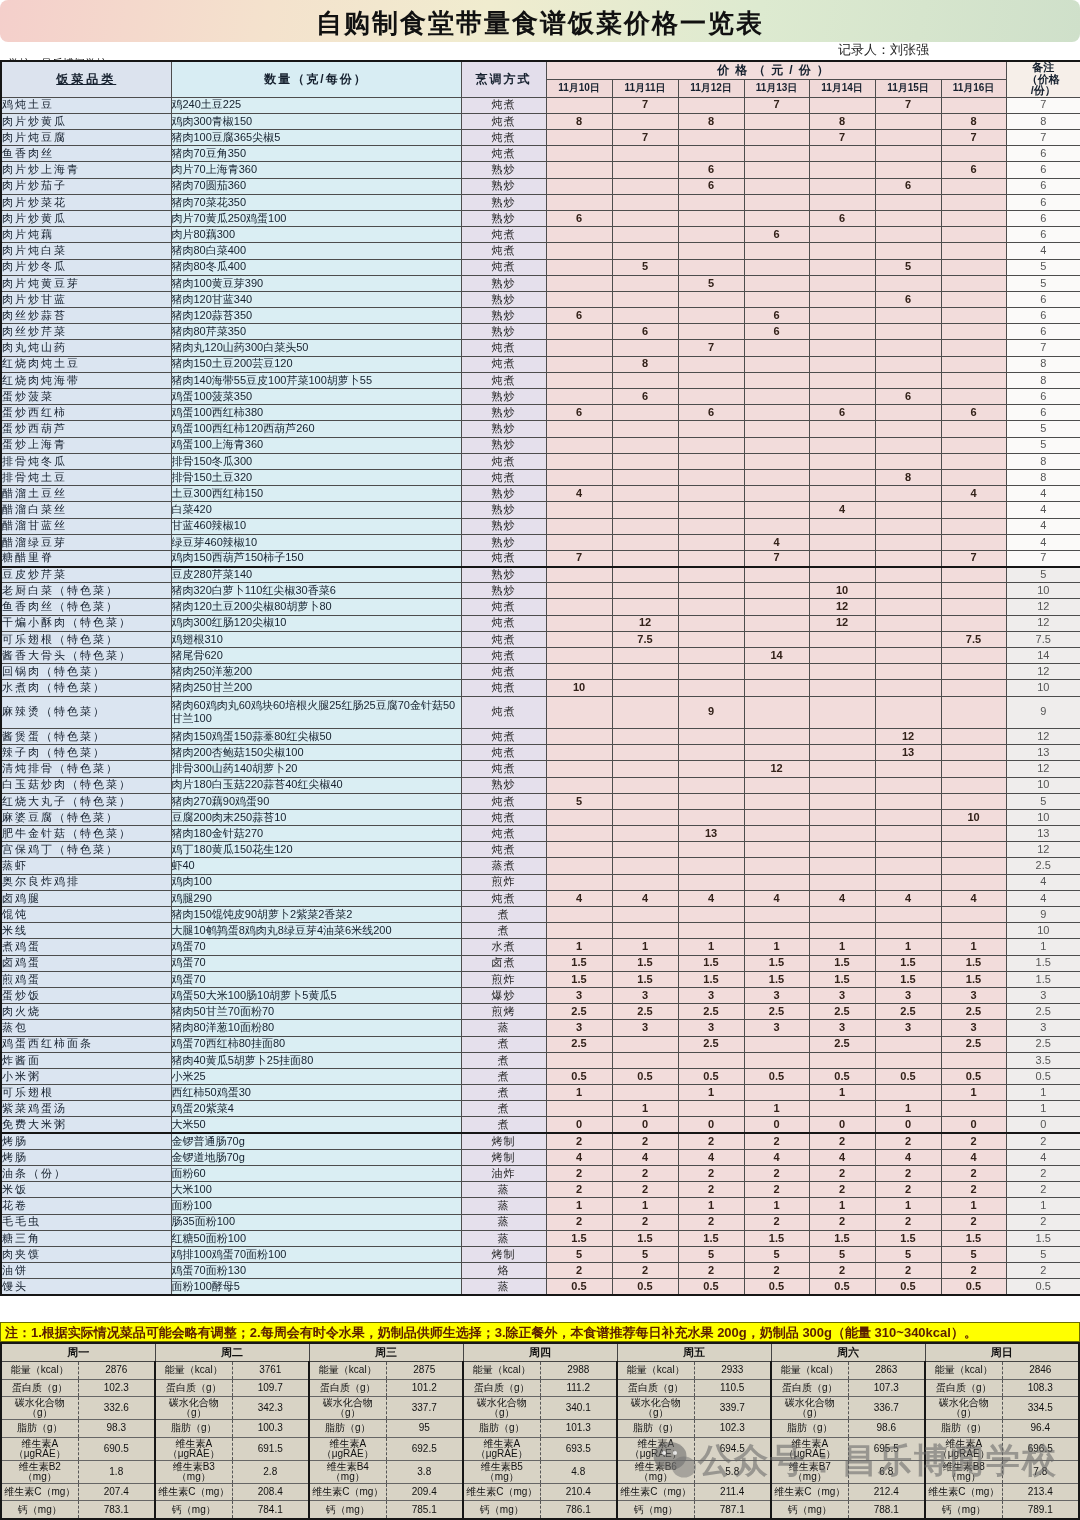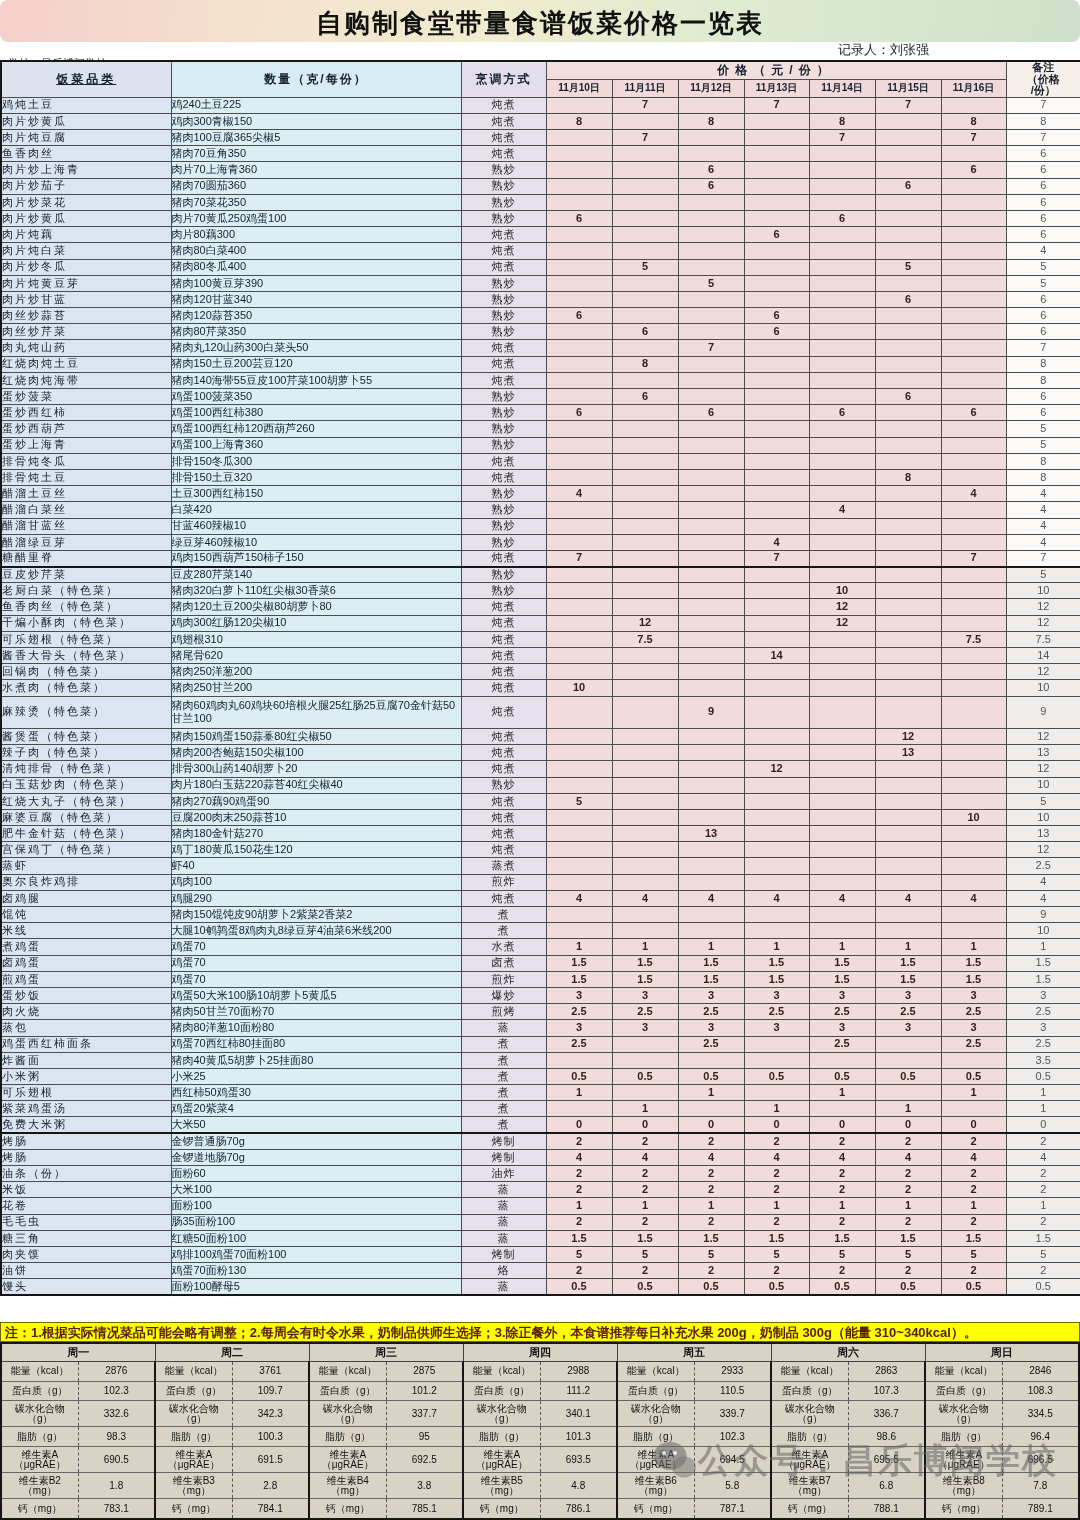--- a/index.html
+++ b/index.html
@@ -1152,20 +1152,36 @@
         <td class="nl">维生素B5（mg）</td>
         <td class="nv">4.8</td>
         <td class="nl">维生素B6（mg）</td>
         <td class="nv">5.8</td>
         <td class="nl">维生素B7（mg）</td>
         <td class="nv">6.8</td>
         <td class="nl">维生素B8（mg）</td>
         <td class="nv">7.8</td>
       </tr>
       <tr>
+        <td class="nl">维生素C（mg）</td>
+        <td class="nv">207.4</td>
+        <td class="nl">维生素C（mg）</td>
+        <td class="nv">208.4</td>
+        <td class="nl">维生素C（mg）</td>
+        <td class="nv">209.4</td>
+        <td class="nl">维生素C（mg）</td>
+        <td class="nv">210.4</td>
+        <td class="nl">维生素C（mg）</td>
+        <td class="nv">211.4</td>
+        <td class="nl">维生素C（mg）</td>
+        <td class="nv">212.4</td>
+        <td class="nl">维生素C（mg）</td>
+        <td class="nv">213.4</td>
+      </tr>
+      <tr>
         <td class="nl">钙（mg）</td>
         <td class="nv">783.1</td>
         <td class="nl">钙（mg）</td>
         <td class="nv">784.1</td>
         <td class="nl">钙（mg）</td>
         <td class="nv">785.1</td>
         <td class="nl">钙（mg）</td>
         <td class="nv">786.1</td>
         <td class="nl">钙（mg）</td>
         <td class="nv">787.1</td>

